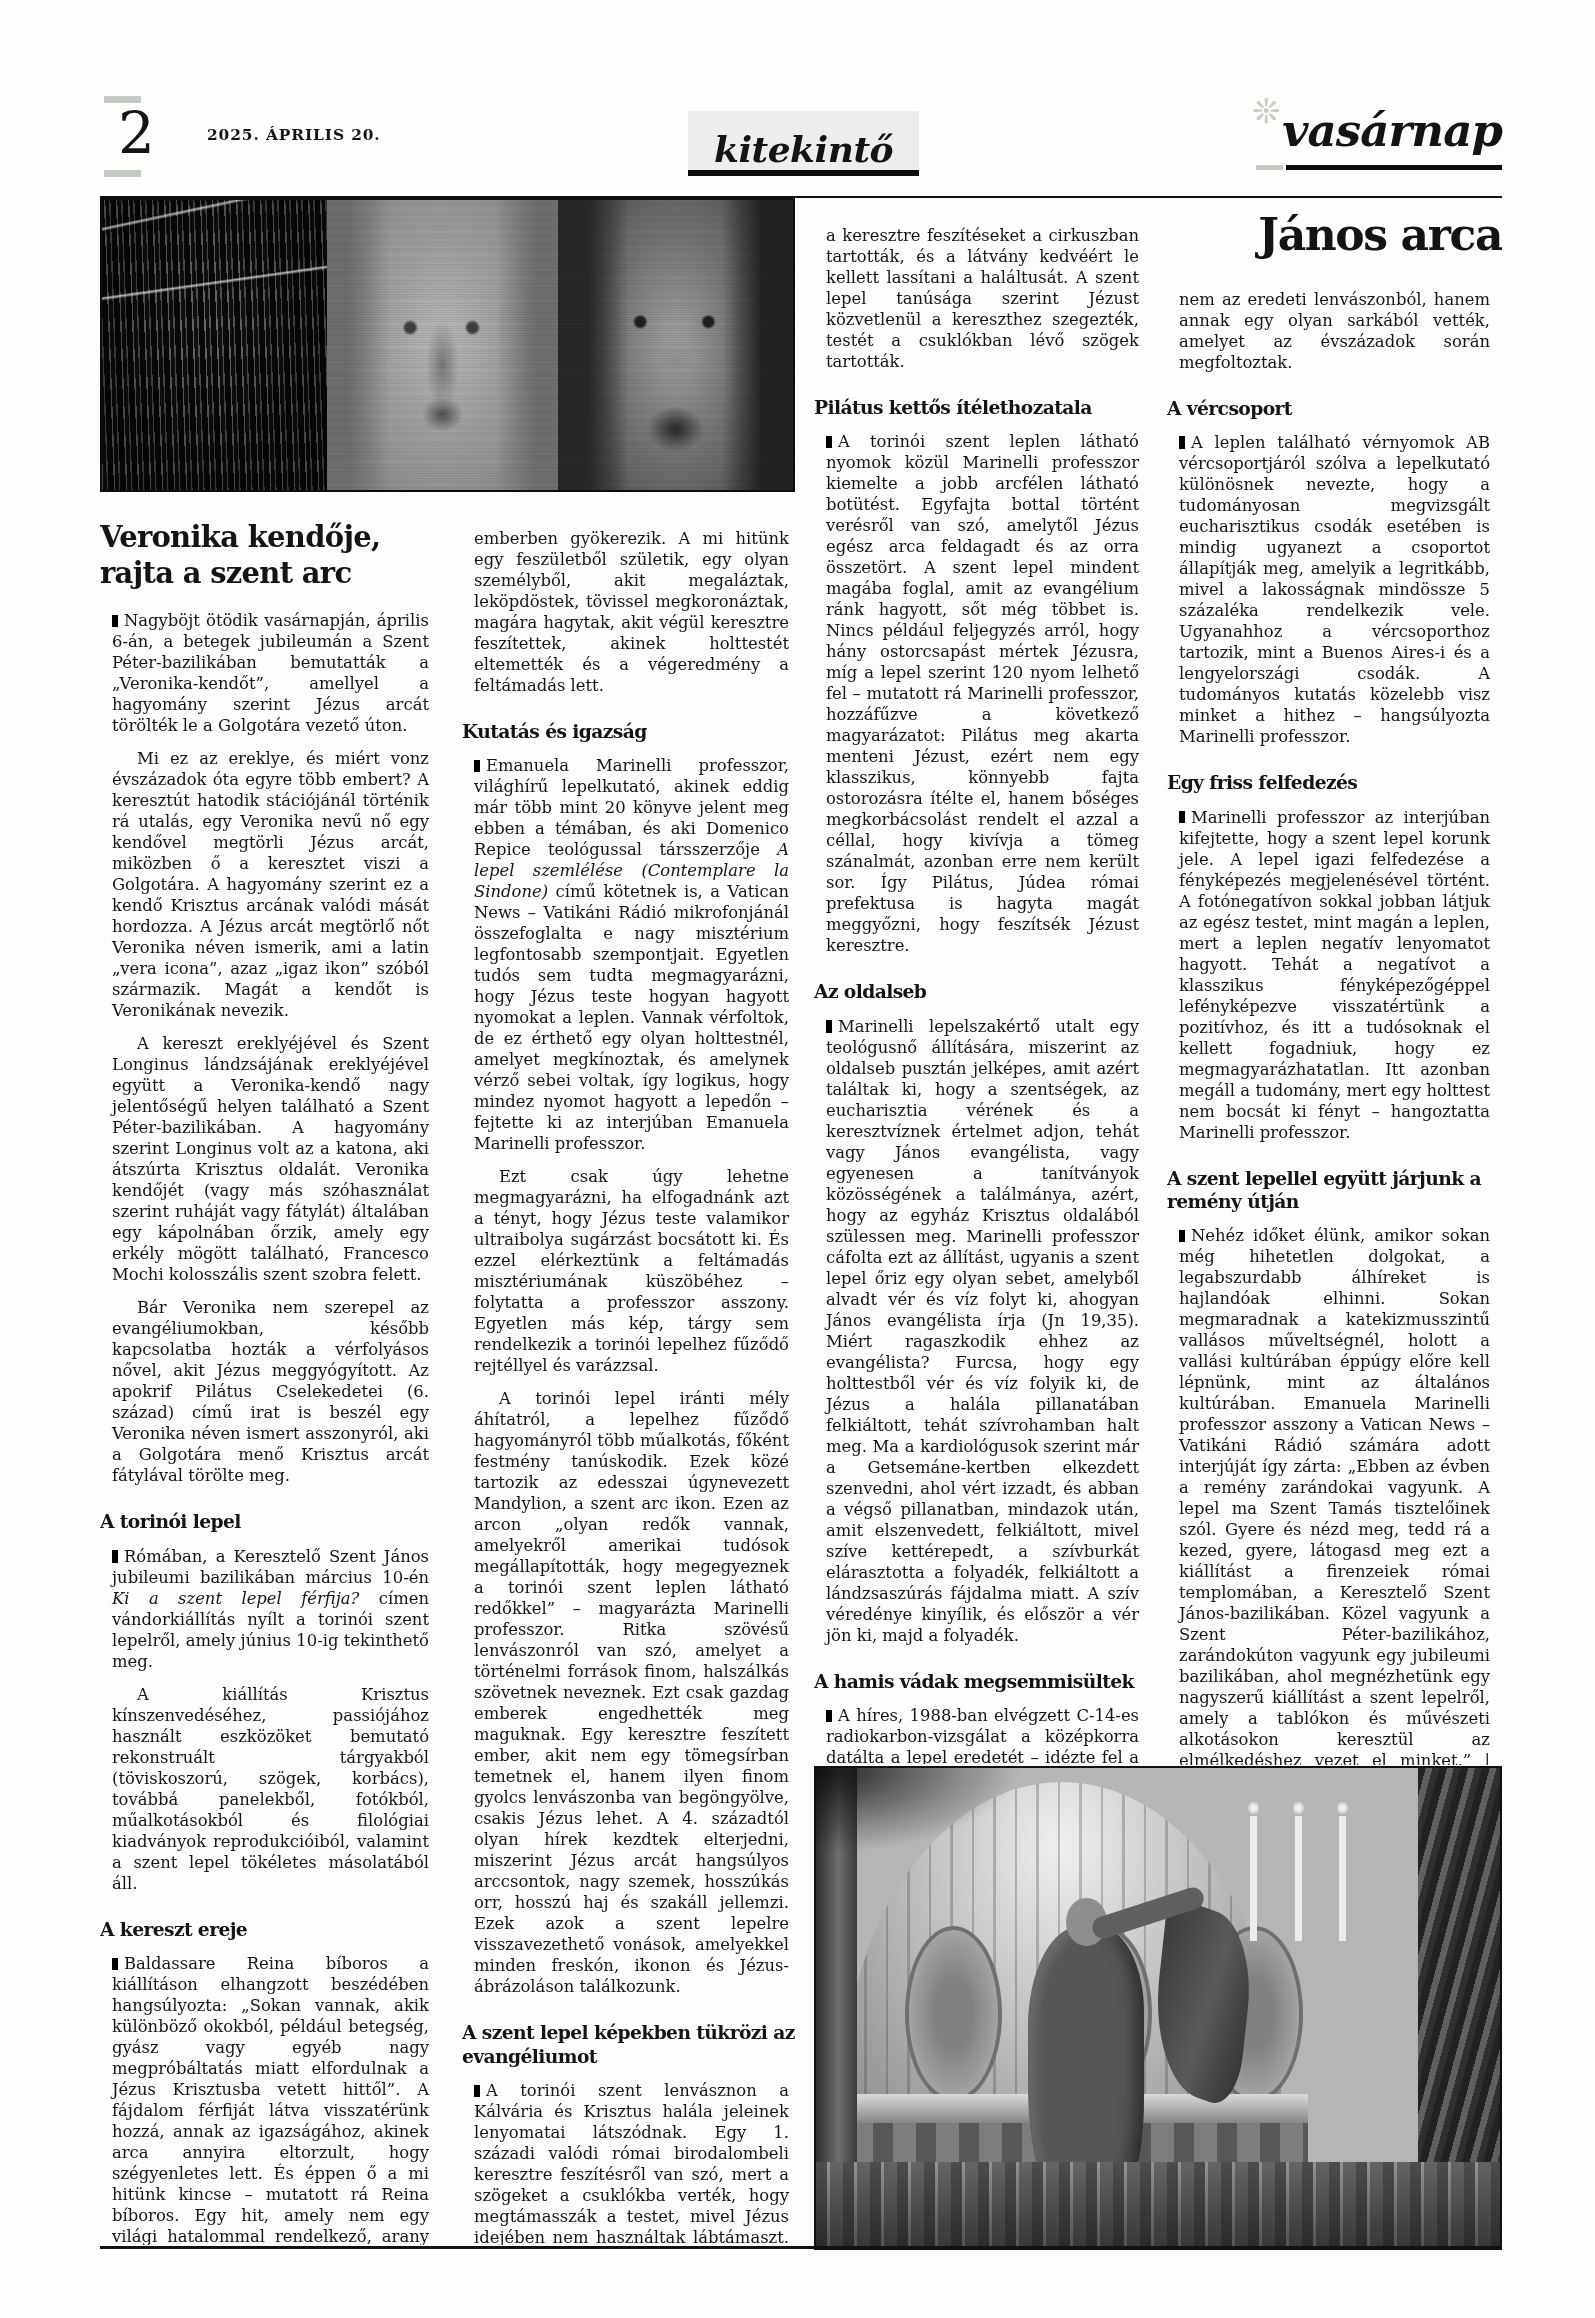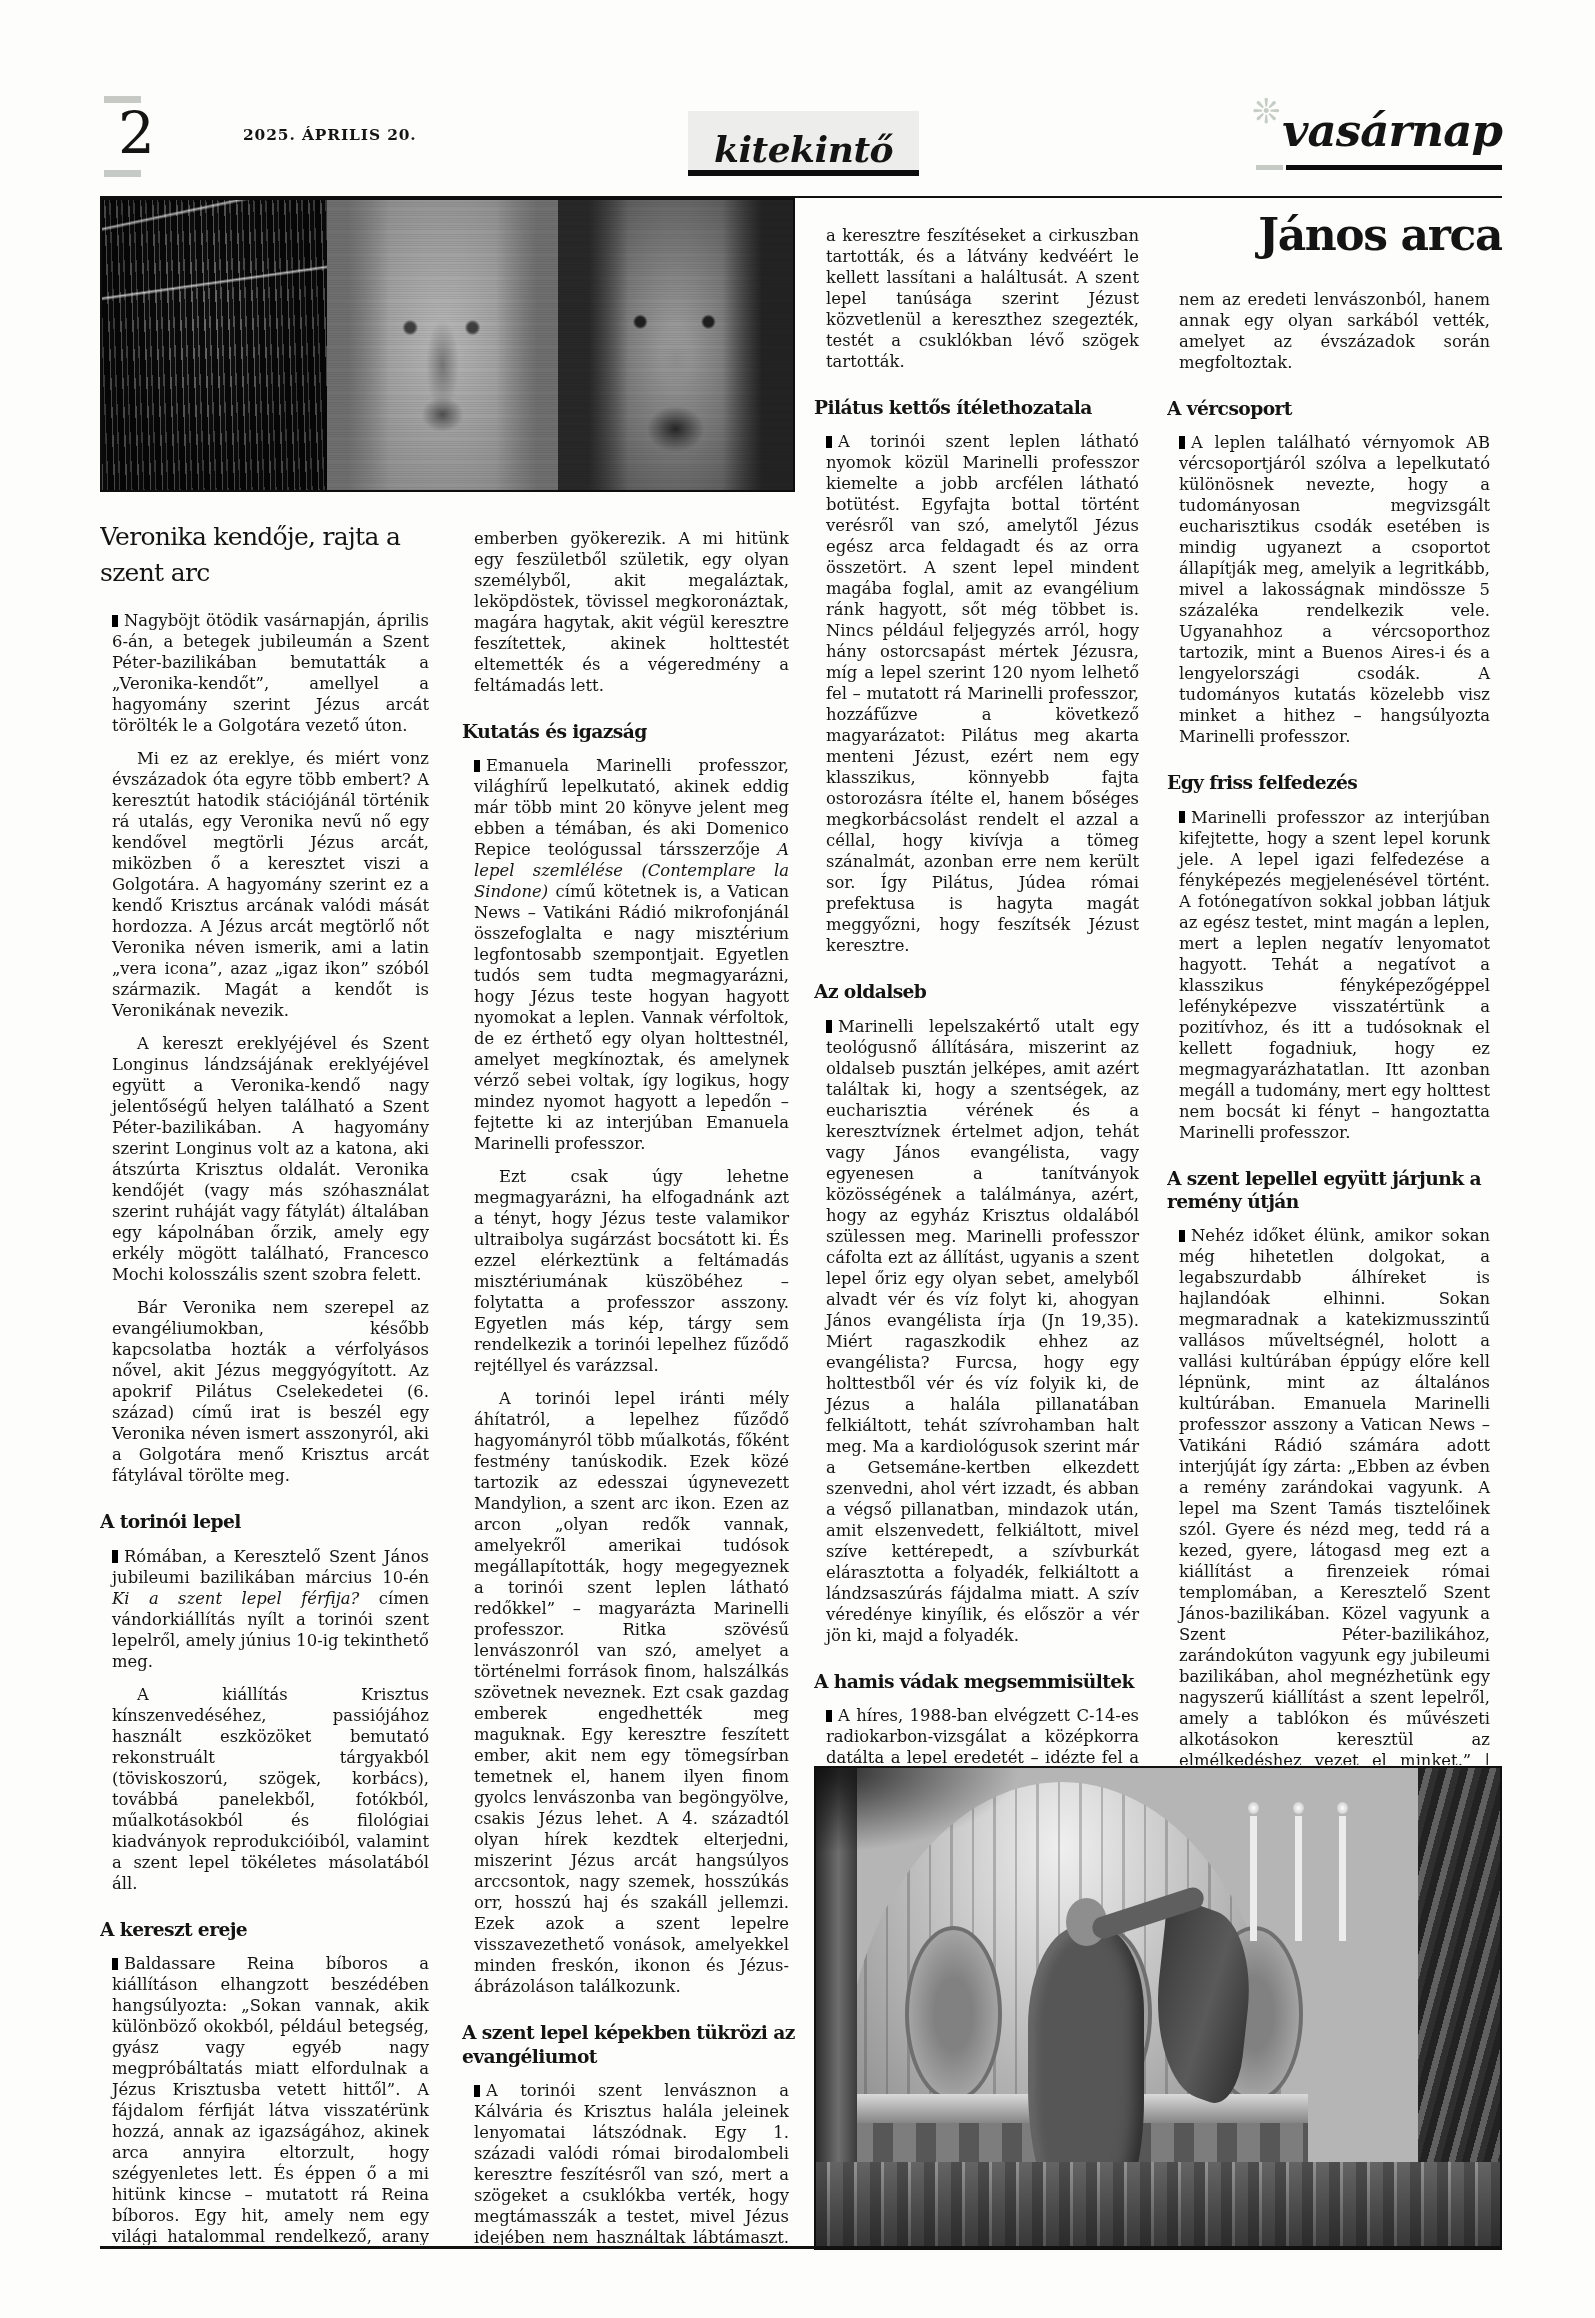--- a/index.html
+++ b/index.html
@@ -3,21 +3,21 @@
 <meta charset="utf-8">
 <style>
   html,body{margin:0;padding:0;background:#e8e8e8;}
   .page{position:relative;width:1595px;height:2319px;background:#fdfdfb;color:#141414;
         font-family:"DejaVu Serif",serif;overflow:hidden;}
   
   .tick{position:absolute;background:#c5cac5;}
   .tick-top{left:104px;top:96px;width:37px;height:7px;}
   .tick-bottom{left:104px;top:170px;width:37px;height:7px;}
   .page-num{position:absolute;left:118px;top:104px;font-size:58px;line-height:1;font-weight:400;}
-  .date{position:absolute;left:207px;top:126px;font-size:15.4px;font-weight:700;letter-spacing:0.9px;margin-left:36px;}
+  .date{position:absolute;left:207px;top:126px;font-size:15.4px;font-weight:700;letter-spacing:0.9px;}
   .section-box{position:absolute;left:688px;top:111px;width:231px;height:59px;background:#ededeb;
                display:flex;align-items:flex-end;justify-content:center;}
   .section-box .label{font-style:italic;font-weight:700;font-size:36px;letter-spacing:-0.5px;}
   .section-bar{position:absolute;left:688px;top:170px;width:231px;height:6px;background:#0d0d0d;}
   .brand{position:absolute;right:93px;top:106px;font-style:italic;font-weight:700;
          font-size:45px;line-height:1.1;letter-spacing:-0.9px;}
   .brand-icon{position:absolute;left:1252px;top:91px;font-size:34px;color:#c6cdc4;font-style:normal;}
   .brand-bar{position:absolute;left:1286px;top:165px;width:216px;height:5.1px;background:#0d0d0d;}
   .brand-tick{position:absolute;left:1256px;top:165px;width:27px;height:5.1px;background:#c5cac5;}
   .rule-top{position:absolute;left:100px;top:196px;width:1402px;height:1.9px;background:#111;}
@@ -50,21 +50,21 @@
      transparent 0.9px 2.3px);pointer-events:none;}
   
   .col{position:absolute;font-size:16.4px;line-height:21px;text-align:justify;overflow:hidden;
        hyphens:auto;-webkit-hyphens:auto;}
   #col1{left:100px;top:516px;width:341px;height:1729px;}
   #col2{left:462px;top:516px;width:339px;height:1729px;}
   #col3{left:814px;top:213px;width:337px;height:1551px;}
   #col4{left:1167px;top:205px;width:335px;height:1560px;}
   .col p{margin:12px;text-indent:25px;}
   .col p.lead,.col p.cont{text-indent:0;}
-  .col h1{font-size:25px;line-height:36px;font-weight:400;letter-spacing:-0.7px;margin:2.8px 0 19.6px;text-align:left;}
+  .col h1{font-size:29px;line-height:36px;font-weight:700;letter-spacing:-0.7px;margin:2.8px 0 19.6px;text-align:left;}
   .col h3{font-size:18.7px;line-height:23.4px;font-weight:700;letter-spacing:-0.6px;margin:24px 0 11.2px;text-align:left;}
   .col h2.big-right{font-size:44px;line-height:1.05;font-weight:700;letter-spacing:-1.4px;
        text-align:right;margin:6.5px 0 31px;}
   .lead-mark{display:inline-block;width:6px;height:12.6px;background:#000;margin-right:6px;
        vertical-align:-0.9px;}
   .it{font-style:italic;}
   .byline{font-family:Liberation Mono, monospace;font-weight:700;font-size:18px;
        letter-spacing:0.2px;}
   
   .photo-bottom{position:absolute;left:814px;top:1766px;width:688px;height:484px;box-sizing:border-box;

